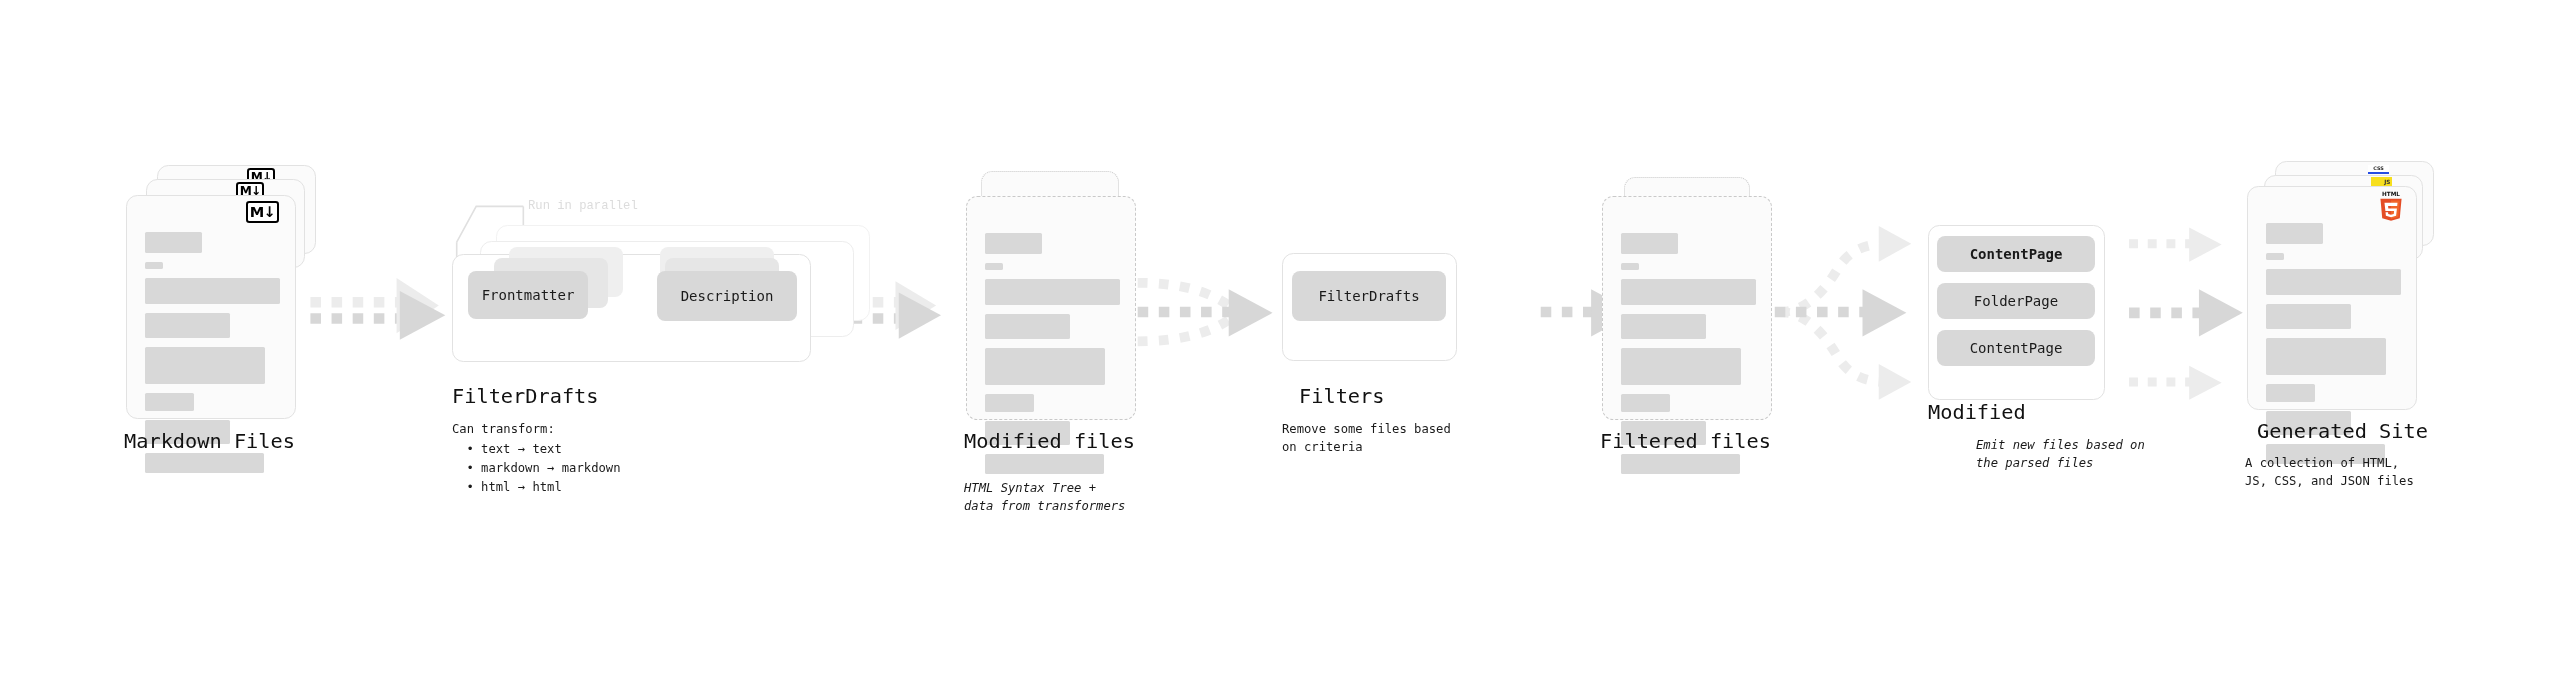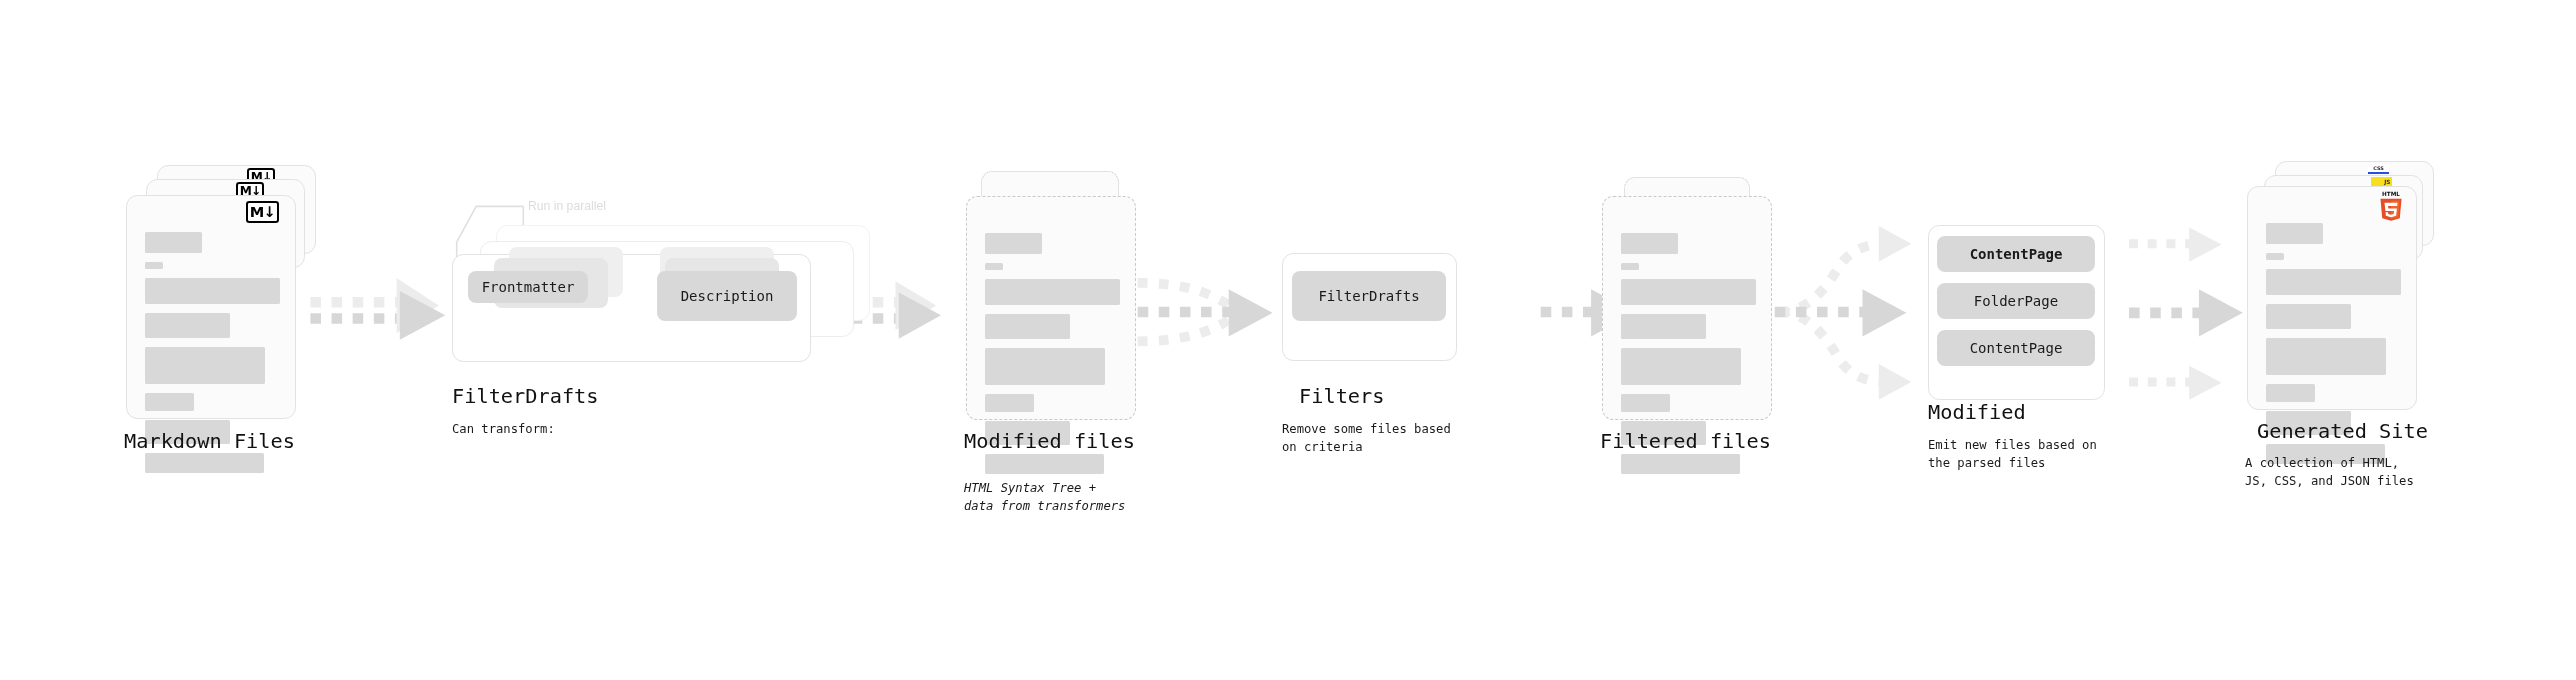--- a/index.html
+++ b/index.html
@@ -78,21 +78,21 @@
   }
   .subtitle {
     position: absolute;
     font-size: 12.2px; color: #1a1a1a; line-height: 1.45; white-space: pre-line;
     font-family: "DejaVu Sans Mono", "Liberation Mono", monospace;
   }
   .bulletlist { position: absolute; font-size: 12.2px; color: #1a1a1a; line-height: 1.55; }
   .bulletlist .b { padding-left: 11.4px; }
   .parallel-label {
     position: absolute; font-size: 12.2px; color: #dcdcdc; white-space: nowrap;
-    font-family: Liberation Sans, sans-serif;
+    font-family: Liberation Mono, monospace;
   }
   svg.ov { position: absolute; left: 0; top: 0; width: 2576px; height: 681px; pointer-events: none; }
 </style>
 </head>
 <body>
 
 <div id="stage">
 
   <svg class="ov" viewBox="0 0 3170 838">
     <defs>
@@ -182,29 +182,34 @@
   </div>
   <div class="title" style="left:124px; top:429px;">Markdown Files</div>
 
   <div class="stack">
     <div class="pbox" style="left:496px; top:225px; width:374px; height:96px; border-color:#f2f2f2;"></div>
     <div class="pbox" style="left:480px; top:241px; width:374px; height:96px; border-color:#ededed;"></div>
     <div class="pbox" style="left:452px; top:254px; width:359px; height:108px;"></div>
 
     <div class="chip ghost2" style="left:509px; top:247px; width:114px; height:50px;"></div>
     <div class="chip ghost" style="left:494px; top:258px; width:114px; height:50px;"></div>
-    <div class="chip" style="left:468px; top:271px; width:120px; height:32px;text-align:center;">Frontmatter</div>
+    <div class="chip" style="left:468px; top:271px; width:120px; height:48px;text-align:center;">Frontmatter</div>
 
     <div class="chip ghost2" style="left:660px; top:247px; width:114px; height:50px;"></div>
     <div class="chip ghost" style="left:665px; top:258px; width:114px; height:50px;"></div>
     <div class="chip" style="left:657px; top:271px; width:140px; height:50px;">Description</div>
   </div>
   <div class="parallel-label" style="left:528px; top:199px;">Run in parallel</div>
   <div class="title" style="left:452px; top:384px;">FilterDrafts</div>
   <div class="subtitle" style="left:452px; top:421px;">Can transform:</div>
+  <div class="bulletlist" style="left:455px; top:440px;">
+    <div class="b">• text → text</div>
+    <div class="b">• markdown → markdown</div>
+    <div class="b">• html → html</div>
+  </div>
 
   <div class="stack">
     <div class="sheet dotted" style="left:981px; top:171px; width:138px; height:73px;"></div>
     <div class="sheet dashed" style="left:966px; top:196px; width:170px; height:224px;">
       <div class="bars">
         <div class="bar" style="width:57px;height:21px;"></div>
         <div class="bar" style="width:18px;height:6.5px;margin-bottom:9.8px;"></div>
         <div class="bar" style="width:135px;height:26px;"></div>
         <div class="bar" style="width:85px;height:24.4px;"></div>
         <div class="bar" style="width:120px;height:37px;"></div>
@@ -243,21 +248,21 @@
   </div>
   <div class="title" style="left:1600px; top:429px;">Filtered files</div>
 
   <div class="stack">
     <div class="pbox" style="left:1928px; top:225px; width:177px; height:175px;"></div>
     <div class="chip" style="left:1937px; top:236px; width:158px; height:36px;font-weight:bold;">ContentPage</div>
     <div class="chip" style="left:1937px; top:283px; width:158px; height:36px;">FolderPage</div>
     <div class="chip" style="left:1937px; top:330px; width:158px; height:36px;">ContentPage</div>
   </div>
   <div class="title" style="left:1928px; top:400px;">Modified</div>
-  <div class="subtitle" style="left:1928px; top:437px;">Emit new files based on
+  <div class="subtitle" style="left:1976px; top:437px;font-style:italic;">Emit new files based on
 the parsed files</div>
 
   <div class="stack">
     <div class="sheet" style="left:2275px; top:161px; width:159px; height:85px;"></div>
     <div class="css-badge" style="left:2368px; top:165px;">CSS</div>
 
     <div class="sheet" style="left:2264px; top:175px; width:159px; height:85px;"></div>
     <div class="js-badge" style="left:2371px; top:177px;">JS</div>
 
     <div class="sheet" style="left:2247px; top:186px; width:170px; height:224px;">

